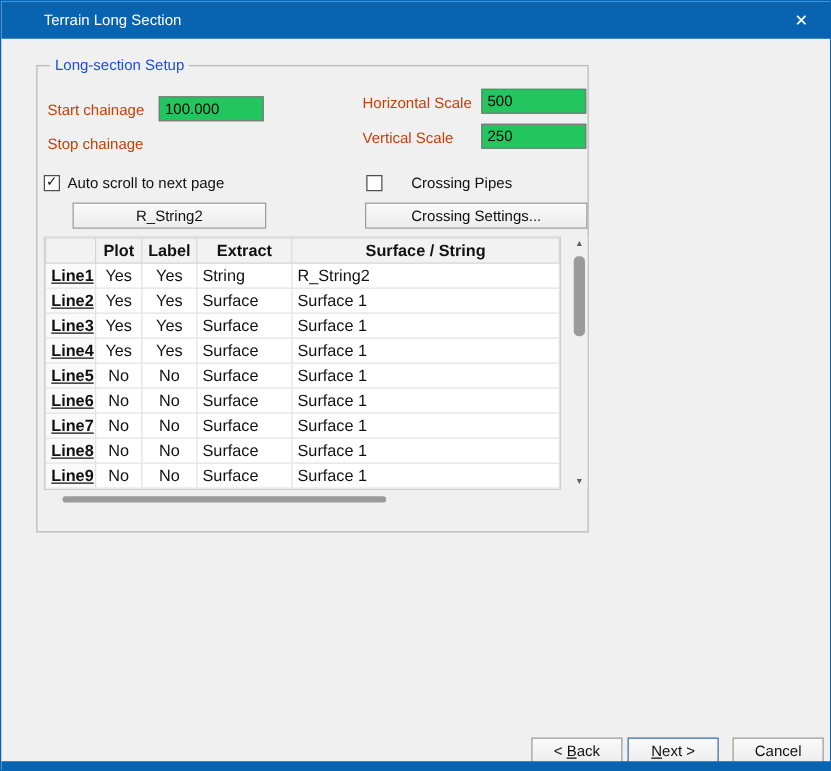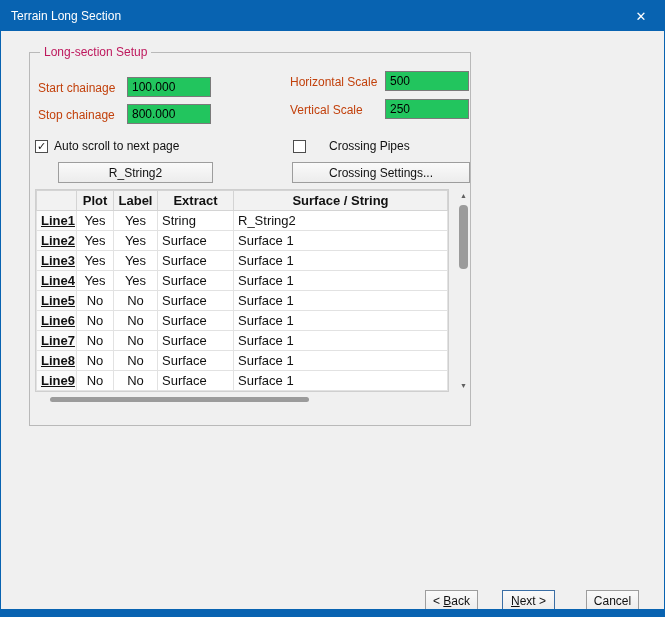--- a/index.html
+++ b/index.html
@@ -1,27 +1,27 @@
 <!DOCTYPE html>
 <html><head>
 <meta charset="utf-8">
 <style>
   html,body{margin:0;padding:0;background:#d8d8d8;font-family:"Liberation Sans",sans-serif;}
   .window{position:relative;width:665px;height:617px;background:#f0f0f0;border:1px solid #0863b1;
           box-sizing:border-box;overflow:hidden;font-size:12px;color:#111;}
   
   .titlebar{position:absolute;left:0;top:0;right:0;height:30px;background:#0863b1;color:#fff;
             display:flex;align-items:center;}
-  .titlebar .title{padding-left:10px;font-size:12px;}
+  .titlebar .title{padding-left:10px;font-size:12px;margin-left:24px;}
   .close-btn{margin-left:auto;width:46px;height:30px;display:flex;align-items:center;justify-content:center;
              font-size:13px;cursor:default;}
   .bottomstrip{position:absolute;left:0;right:0;bottom:0;height:7px;background:#0863b1;}
   
   .group{position:absolute;left:28px;top:51px;width:440px;height:372px;border:1px solid #b9b9b9;}
-  .group-title{position:absolute;top:-8px;left:10px;background:#f0f0f0;padding:0 4px;color:#be185d;text-align:center;}
+  .group-title{position:absolute;top:-8px;left:10px;background:#f0f0f0;padding:0 4px;color:#1d4ed8;text-align:center;}
   .lbl{position:absolute;white-space:nowrap;color:#c2410c;text-align:center;}
   .txt{position:absolute;height:20px;box-sizing:border-box;border:1px solid #7a7a7a;background:#22c55e;
        font-family:"Liberation Sans",sans-serif;font-size:12px;padding:1px 4px;}
   
   .cbrow{position:absolute;display:flex;align-items:center;gap:6px;}
   .cbbox{width:13px;height:13px;box-sizing:border-box;border:1px solid #4d4d4d;background:#fff;
          display:flex;align-items:center;justify-content:center;font-size:11px;line-height:11px;color:#111;}
   
   .btn{position:absolute;box-sizing:border-box;border:1px solid #9d9d9d;
        background:linear-gradient(#fafafa,#ececec);font-family:"Liberation Sans",sans-serif;
@@ -41,42 +41,41 @@
   
   .vscroll{position:absolute;left:427px;top:136px;width:13px;height:203px;background:#f0f0f0;}
   .varrow{position:absolute;left:0;width:13px;height:13px;font-size:7px;color:#606060;
           display:flex;align-items:center;justify-content:center;}
   .varrow.up{top:0;}
   .varrow.down{bottom:0;}
   .vthumb{position:absolute;left:2px;top:16px;width:9px;height:64px;background:#9b9b9b;border-radius:4px;}
   .hscroll{position:absolute;left:20px;top:341px;width:397px;height:12px;background:#f0f0f0;}
   .hthumb{position:absolute;left:0;top:3px;width:259px;height:5px;background:#9b9b9b;border-radius:3px;}
   
-  .footer-btn{height:22px;width:53px;top:589px;}
+  .footer-btn{height:22px;width:73px;top:589px;}
 </style>
 </head>
 <body>
 
 <div class="window">
 
   <div class="titlebar">
     <span class="title">Terrain Long Section</span>
     <div class="close-btn">
       <span>✕</span>
     </div>
   </div>
 
   <div class="group">
     <span class="group-title">Long-section Setup</span>
 
     <span class="lbl" style="left:8px;top:28px;">Start chainage</span>
     <input class="txt" style="left: 97px; top: 24px; width: 84px;" value="100.000">
 
     <span class="lbl" style="left:8px;top:55px;">Stop chainage</span>
-    <input class="txt" style="left: 97px; top: 51px; width: 84px;" value="800.000">
 
     <span class="lbl" style="left:260px;top:22px;">Horizontal Scale</span>
     <input class="txt" style="left: 355px; top: 18px; width: 84px;" value="500">
 
     <span class="lbl" style="left:260px;top:50px;">Vertical Scale</span>
     <input class="txt" style="left: 355px; top: 46px; width: 84px;" value="250">
 
     <div class="cbrow" style="left:5px;top:86px;">
       <span class="cbbox">
         <span>✓</span>

